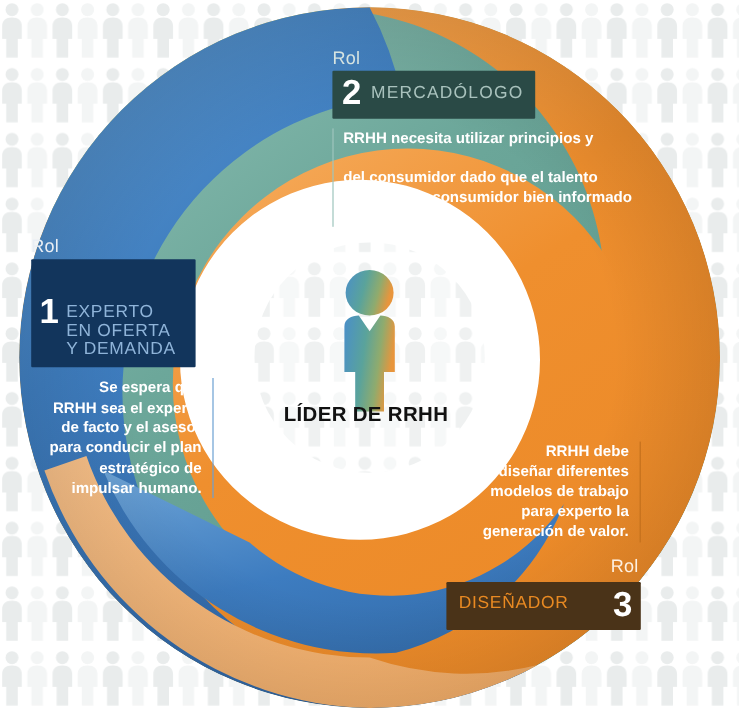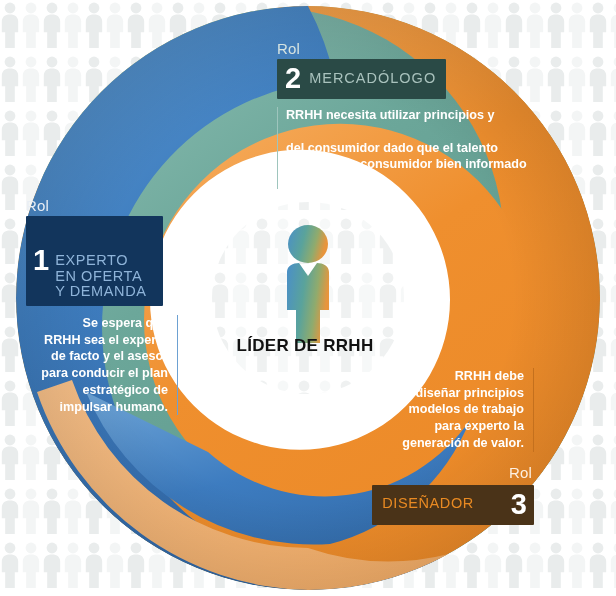--- a/index.html
+++ b/index.html
@@ -284,21 +284,21 @@
         <br>
         <span>del consumidor dado que el talento</span><br>
         <span>es ahora un consumidor bien informado</span><br>
         <span>y sofisticado.</span>
       </div>
     </div>
 
     <div id="role3">
       <div class="body">
         <span>RRHH debe</span><br>
-        <span>diseñar principios</span><br>
+        <span>diseñar diferentes</span><br>
         <span>modelos de trabajo</span><br>
         <span>para experto la</span><br>
         <span>generación de valor.</span>
       </div>
       <div class="kick-wrap">
         <span class="rol-kicker warm">Rol</span>
       </div>
       <div class="badge">
         <span class="lbl">DISEÑADOR</span>
         <span class="num">3</span>

